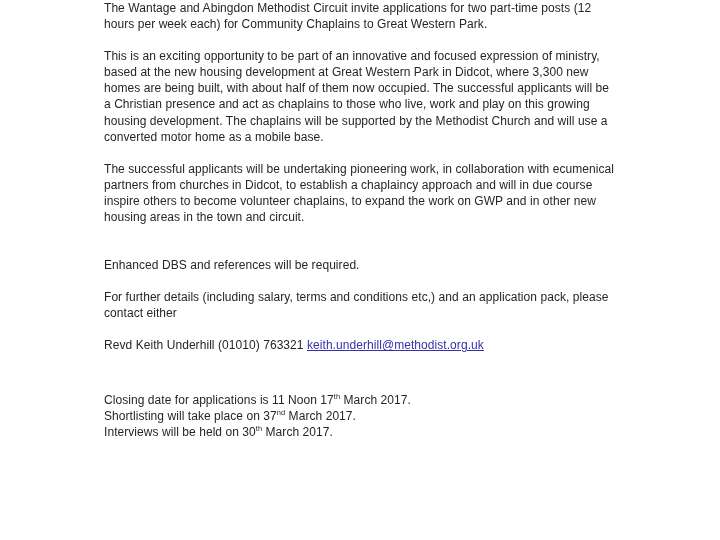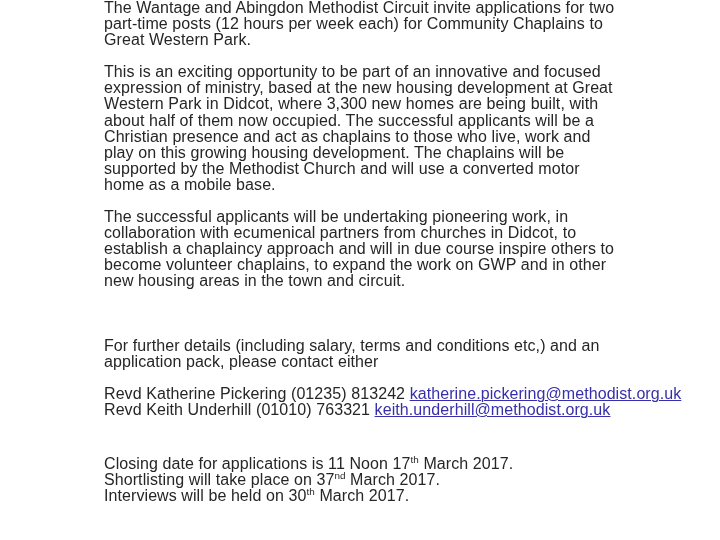--- a/index.html
+++ b/index.html
@@ -19,21 +19,21 @@
     width: 720px;
     height: 540px;
     background: #ffffff;
     box-sizing: border-box;
     padding: 0 104px 0 104px;
   }
 
   
   .doc {
     color: #2b2b2b;
-    font-size: 16px;
+    font-size: 12px;
     line-height: 16.1px;
     letter-spacing: 0.005em;
     -webkit-font-smoothing: antialiased;
     filter: blur(0.22px) contrast(1.06);
   }
 
   p.para {
     margin: 0;
     padding: 0;
   }
@@ -73,29 +73,29 @@
 
     <div class="gap-para"></div>
 
     <p class="para">The successful applicants will be undertaking pioneering work, in collaboration with ecumenical partners from churches in Didcot, to establish a chaplaincy approach and will in due course inspire others to become volunteer chaplains, to expand the work on GWP and in other new housing areas in the town and circuit.</p>
 
     <div class="gap-para"></div>
 
 
     <div class="gap-para"></div>
 
+    <p class="para">Enhanced DBS and references will be required.</p>
 
     <div class="gap-para"></div>
 
     <p class="para">For further details (including salary, terms and conditions etc,) and an application pack, please contact either</p>
 
     <div class="gap-para"></div>
 
     <div>
-      <div class="nowrapline"><span>Revd Katherine Pickering (01235) 813242 </span><a class="maillink" href="#">katherine.pickering@methodist.org.uk</a></div>
 
 
       <div class="nowrapline"><span>Revd Keith Underhill (01010) 763321 </span><a class="maillink" href="#">keith.underhill@methodist.org.uk</a></div>
     </div>
 
     <div class="gap-block"></div>
 
     <div>
       <div><span>Closing date for applications is 11 Noon 17</span><sup>th</sup><span> March 2017.</span></div>
 

